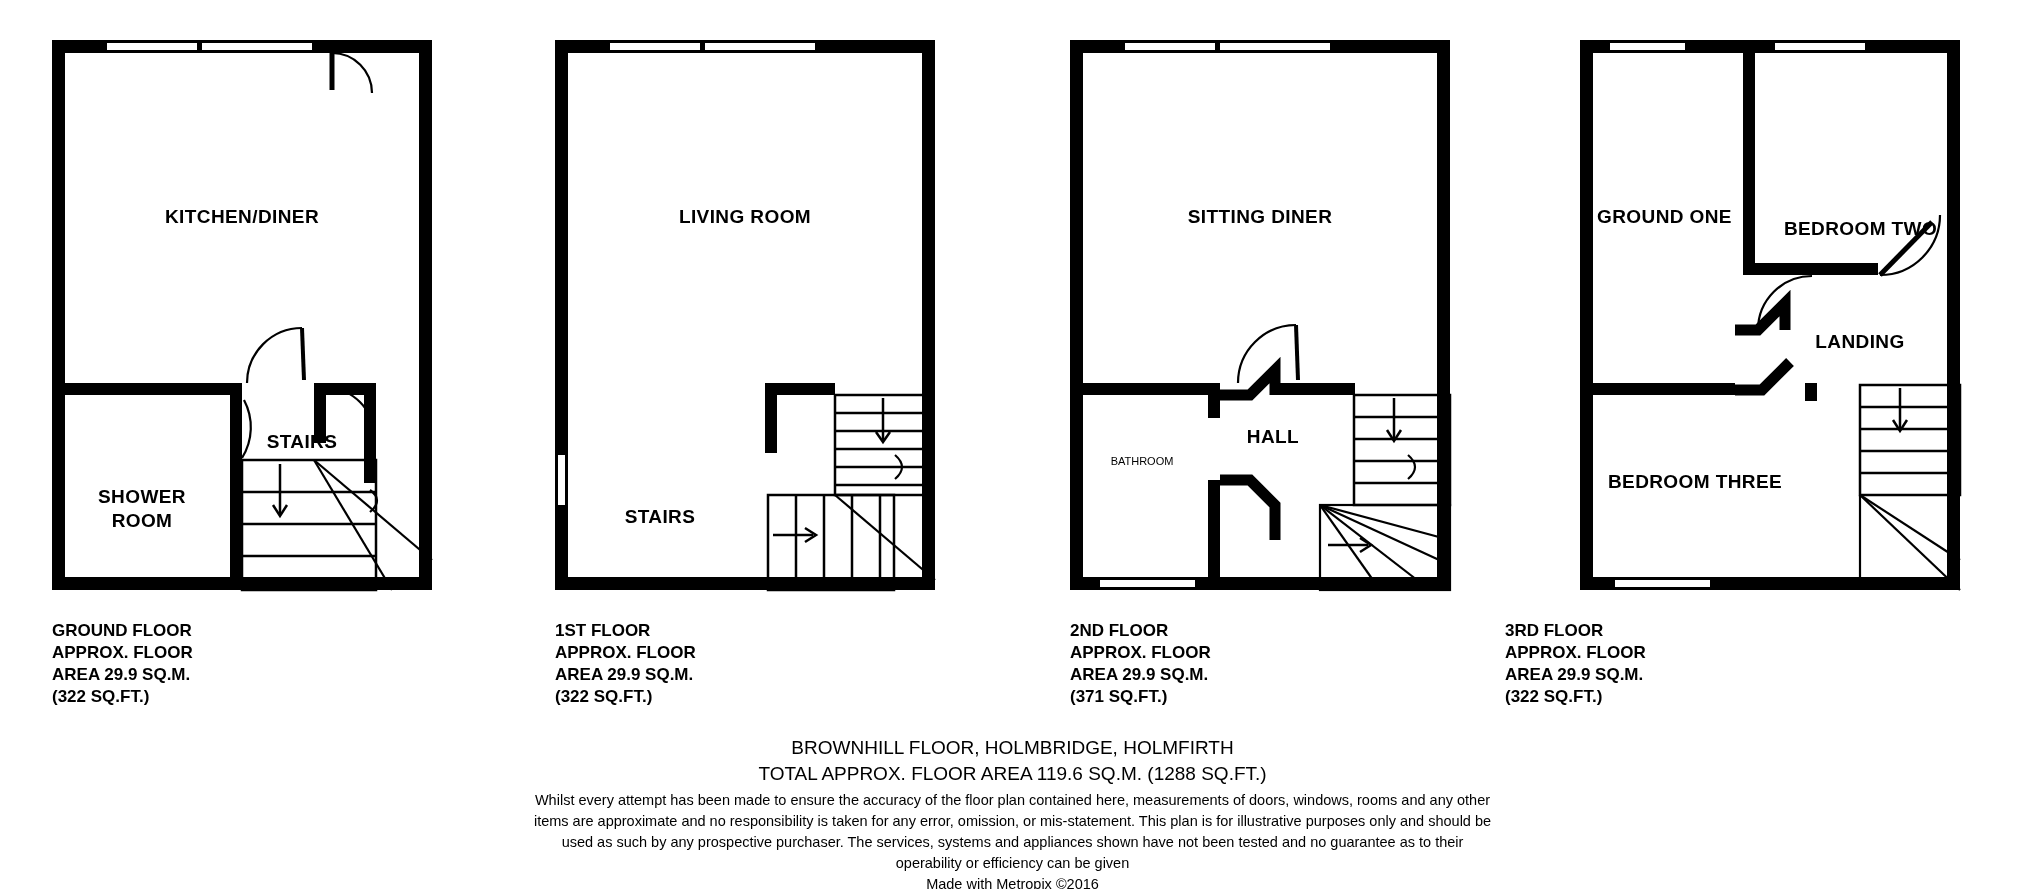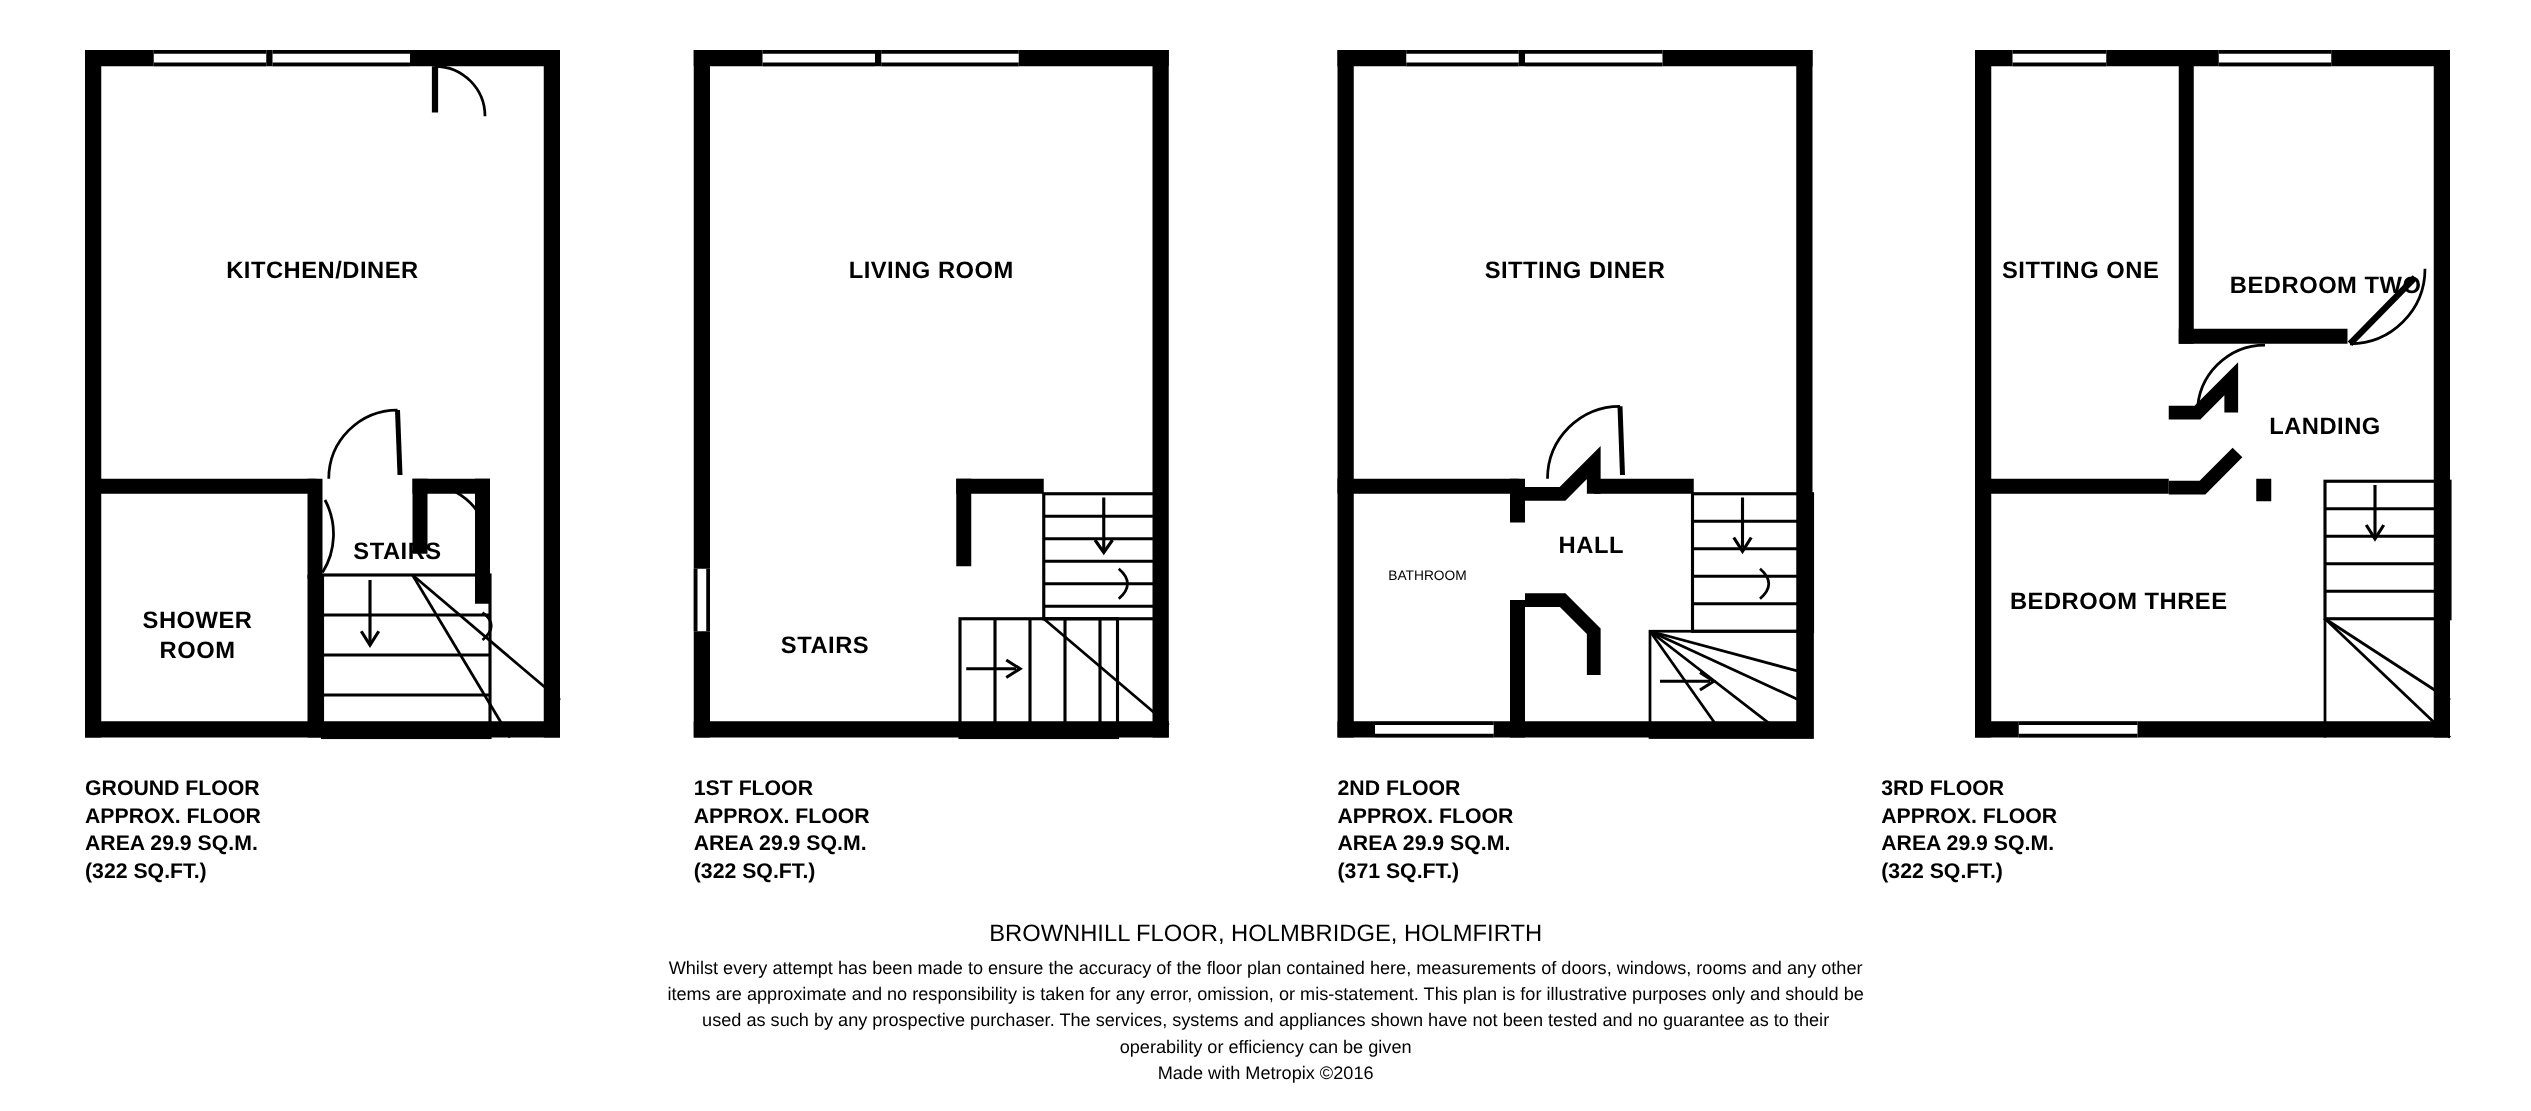--- a/index.html
+++ b/index.html
@@ -108,21 +108,21 @@
   .footer .made {
     font-size: 14.5px;
     margin-top: 2px;
   }
 </style>
 </head>
 <body>
 
 <div class="plan-sheet">
 
-  <div class="floor-col" style="left:68px;">
+  <div class="floor-col" style="left:52px;">
     <div class="floor-plan">
 
       <div class="wall" style="left:0;top:0;width:380px;height:13px;"></div>
       <div class="wall" style="left:0;top:537px;width:380px;height:13px;"></div>
       <div class="wall" style="left:0;top:0;width:13px;height:550px;"></div>
       <div class="wall" style="left:367px;top:0;width:13px;height:550px;"></div>
 
       <div class="win" style="left:55px;top:0;width:90px;height:13px;"></div>
       <div class="win" style="left:150px;top:0;width:110px;height:13px;"></div>
 
@@ -337,31 +337,32 @@
           <line x1="320" y1="348" x2="320" y2="388"></line>
           <path d="M 313 380 L 320 391 L 327 380"></path>
         </g>
         <g stroke="#000" stroke-width="2.2" fill="none">
           <line x1="280" y1="455" x2="280" y2="550"></line>
           <line x1="280" y1="455" x2="380" y2="520"></line>
           <line x1="280" y1="455" x2="380" y2="550"></line>
         </g>
       </svg>
 
-      <div class="room-label" style="left:2px;top:165px;width:165px;">SITTING ONE</div>
+      <div class="room-label" style="left:2px;top:165px;width:165px;">GROUND ONE</div>
       <div class="room-label" style="left:178px;top:142px;width:205px;margin-top:35px;">BEDROOM TWO</div>
       <div class="room-label" style="left:0;top:430px;width:230px;">BEDROOM THREE</div>
       <div class="room-label" style="left:190px;top:290px;width:180px;">LANDING</div>
     </div>
 
     <div class="caption" style="left:-75px;top:620px;">3RD FLOOR
 APPROX. FLOOR
 AREA 29.9 SQ.M.
 (322 SQ.FT.)</div>
   </div>
 
   <div class="footer">
     <div class="addr">BROWNHILL FLOOR, HOLMBRIDGE, HOLMFIRTH</div>
+    <div class="addr">TOTAL APPROX. FLOOR AREA 119.6 SQ.M. (1288 SQ.FT.)</div>
     <div class="disclaimer" style="max-width:960px;margin:4px auto 0;">Whilst every attempt has been made to ensure the accuracy of the floor plan contained here, measurements of doors, windows, rooms and any other items are approximate and no responsibility is taken for any error, omission, or mis-statement. This plan is for illustrative purposes only and should be used as such by any prospective purchaser. The services, systems and appliances shown have not been tested and no guarantee as to their operability or efficiency can be given</div>
     <div class="made">Made with Metropix ©2016</div>
   </div>
 
 </div>
 
 </body></html>

